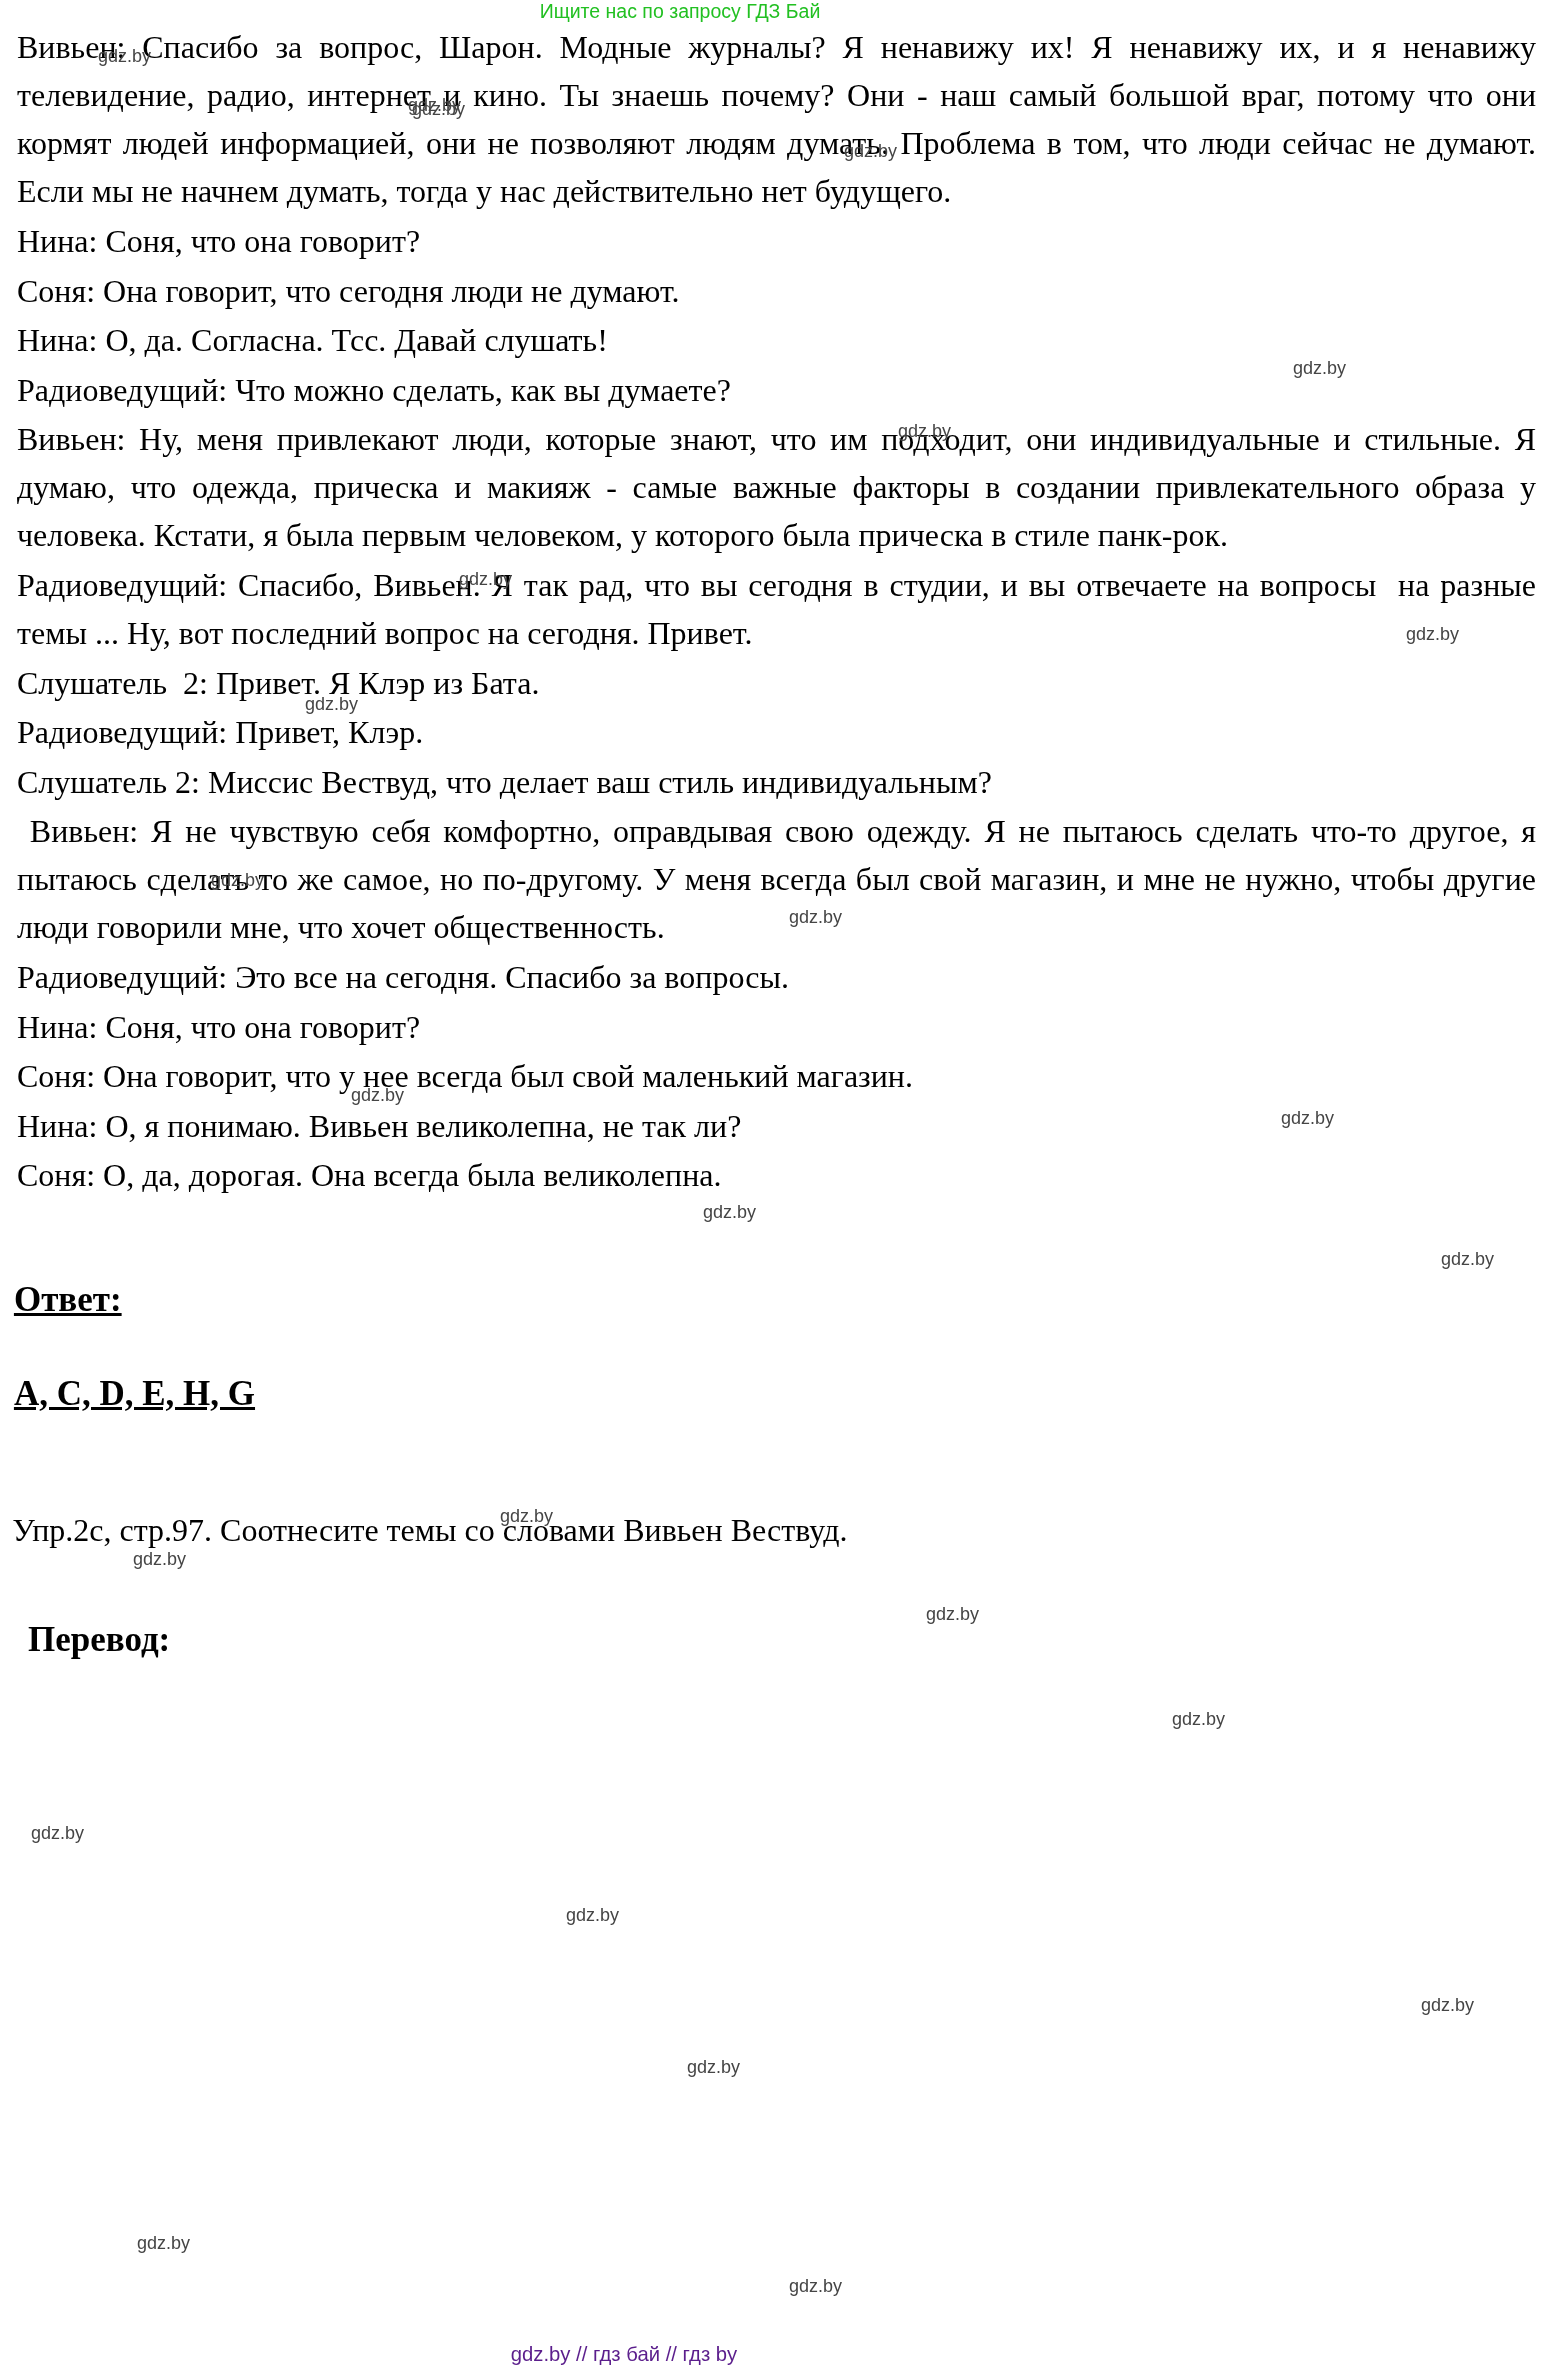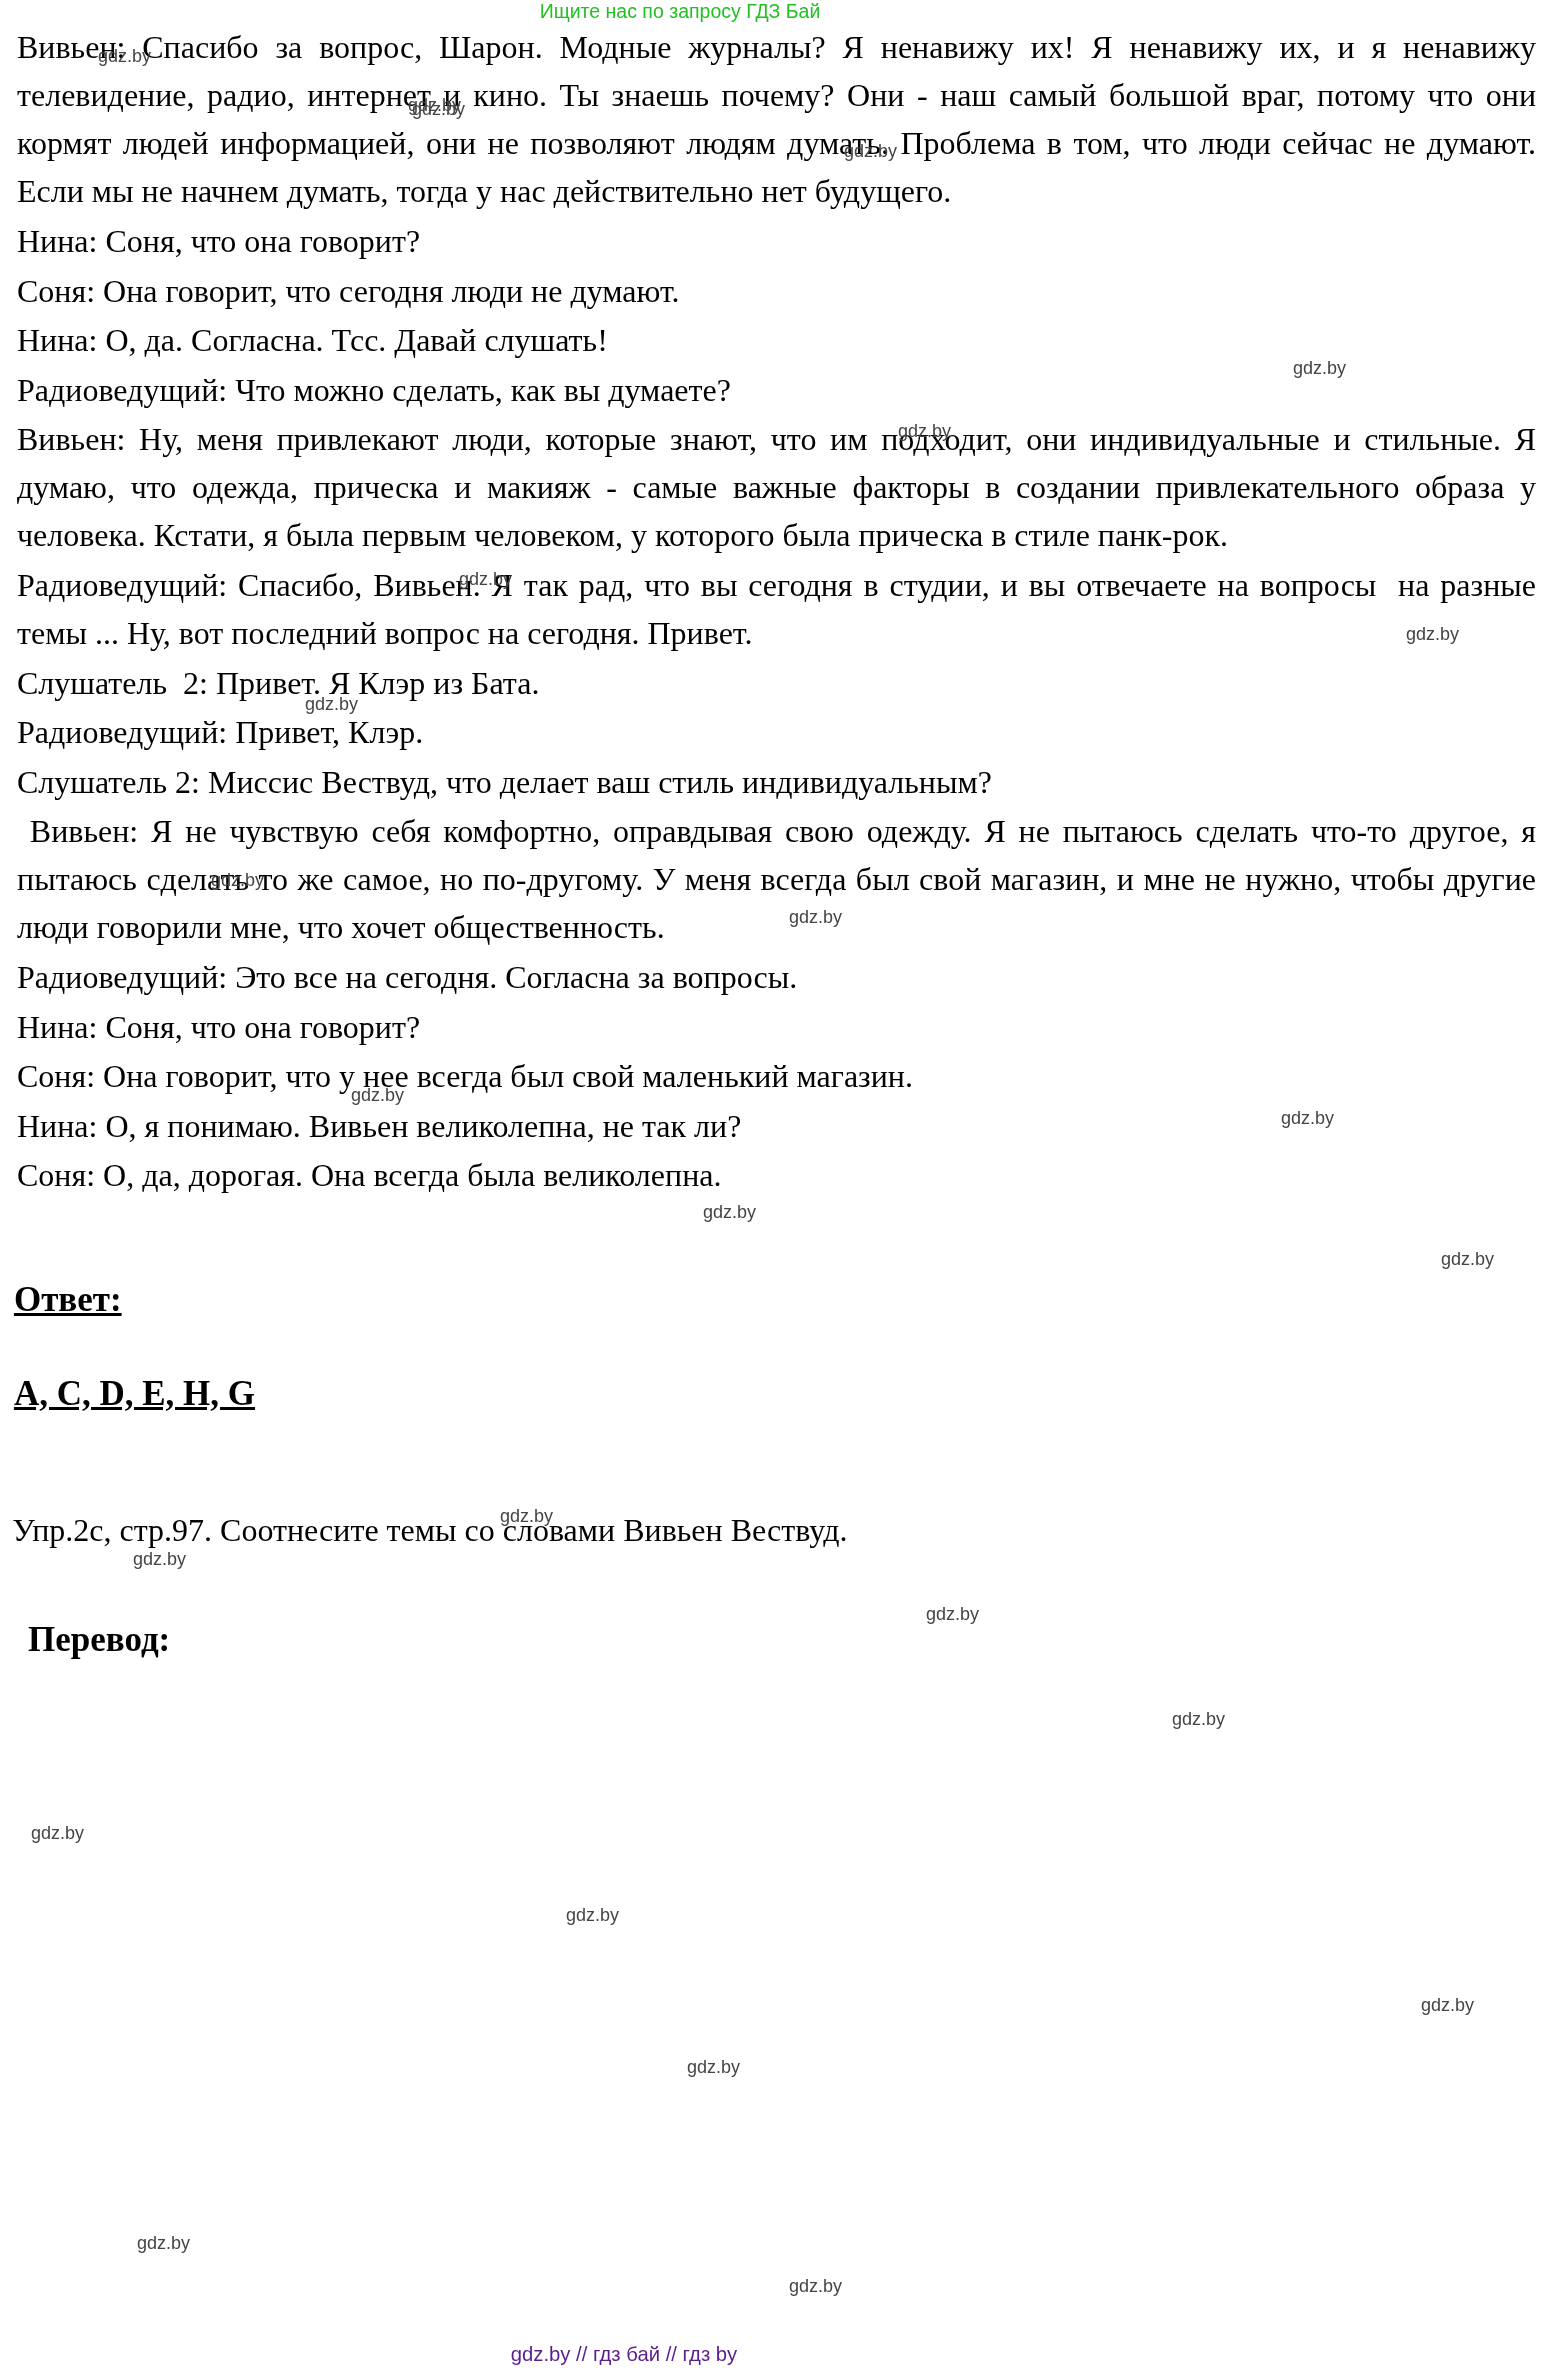--- a/index.html
+++ b/index.html
@@ -125,21 +125,21 @@
   <p class="para">Вивьен: Ну, меня привлекают люди, которые знают, что им подходит, они индивидуальные и стильные. Я думаю, что одежда, прическа и макияж - самые важные факторы в создании привлекательного образа у человека. Кстати, я была первым человеком, у которого была прическа в стиле панк-рок.</p>
 
   <p class="para">Радиоведущий: Спасибо, Вивьен. Я так рад, что вы сегодня в студии, и вы отвечаете на вопросы  на разные темы ... Ну, вот последний вопрос на сегодня. Привет.</p>
 
   <p class="line">Слушатель  2: Привет. Я Клэр из Бата.</p>
   <p class="line">Радиоведущий: Привет, Клэр.</p>
   <p class="line">Слушатель 2: Миссис Вествуд, что делает ваш стиль индивидуальным?</p>
 
   <p class="para"> Вивьен: Я не чувствую себя комфортно, оправдывая свою одежду. Я не пытаюсь сделать что-то другое, я пытаюсь сделать то же самое, но по-другому. У меня всегда был свой магазин, и мне не нужно, чтобы другие люди говорили мне, что хочет общественность.</p>
 
-  <p class="line">Радиоведущий: Это все на сегодня. Согласна за вопросы.</p>
+  <p class="line">Радиоведущий: Это все на сегодня. Спасибо за вопросы.</p>
   <p class="line">Нина: Соня, что она говорит?</p>
   <p class="line">Соня: Она говорит, что у нее всегда был свой маленький магазин.</p>
   <p class="line">Нина: О, я понимаю. Вивьен великолепна, не так ли?</p>
   <p class="line">Соня: О, да, дорогая. Она всегда была великолепна.</p>
 
   <div class="spacer-lg"></div>
 
   <p class="answer-bold">Ответ:</p>
 
   <div class="spacer-md"></div>

